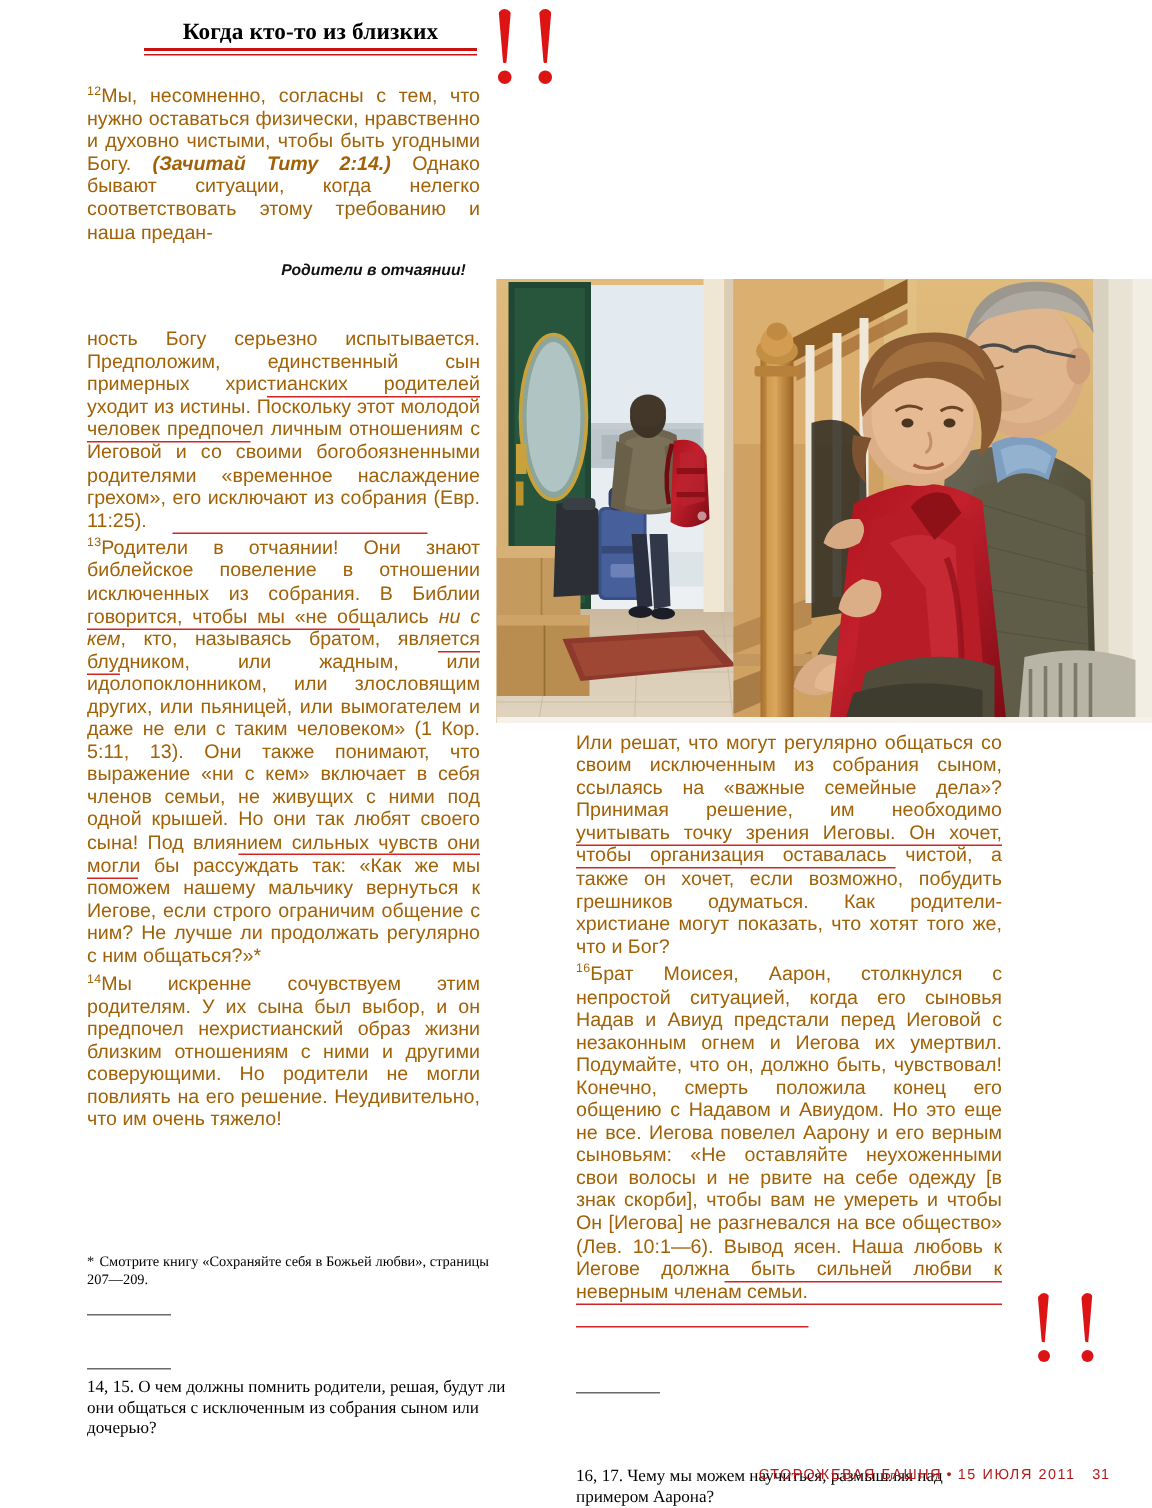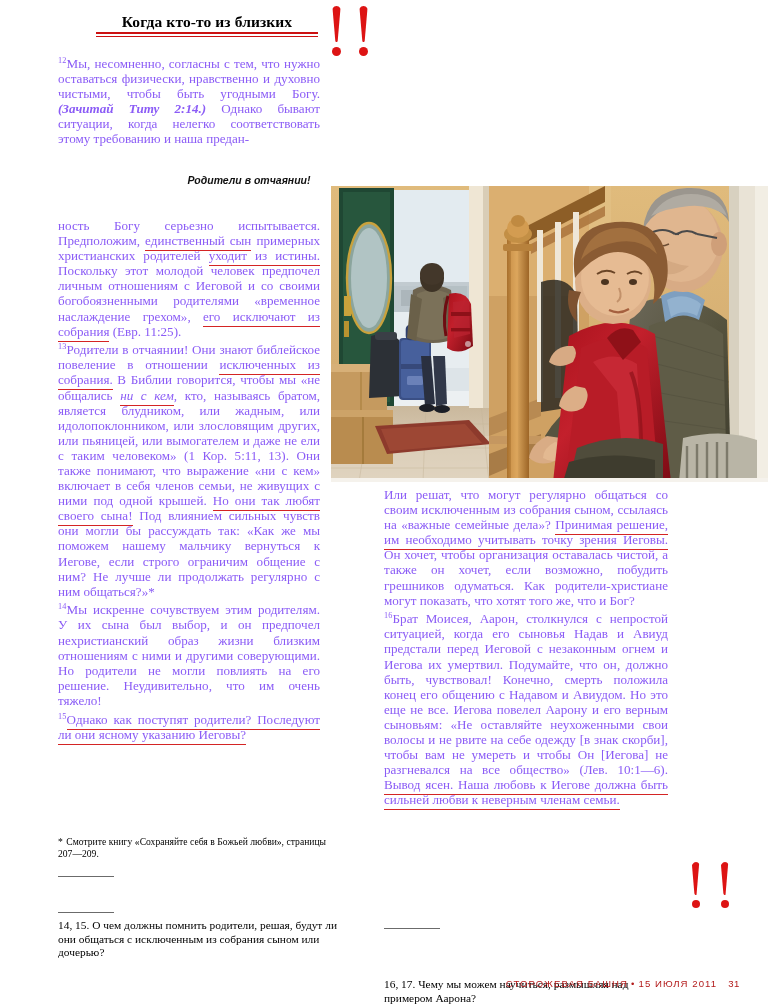--- a/index.html
+++ b/index.html
@@ -82,25 +82,25 @@
     margin-left: -4.5px;
     border-radius: 50%;
     background: #dd1414;
   }
   .excl.small .bar { height: 33px; width: 10px; margin-left:-5px; }
   .excl.small .dot { top: 38px; width: 8px; height: 8px; margin-left:-4px;}
 
   
   .col {
     position: absolute;
-    font-family: Liberation Serif, serif;
+    font-family: Liberation Sans, sans-serif;
     font-size: 13.1px;
     line-height: 15.1px;
     text-align: justify;
-    color: #8b5cf6;
+    color: #a16207;
   }
   .col p { margin: 0; }
   .col p + p { margin-top: 0.5px; }
 
   .intro-col {
     left: 58px;
     top: 53px;
     width: 262px;
   }
   .left-col {
@@ -122,21 +122,21 @@
 
   .bold-italic {
     font-weight: bold;
     font-style: italic;
   }
   .ital { font-style: italic; }
 
   
   .ul {
     border-bottom: 1.4px solid #d42424;
-    padding-bottom: 2px;
+    padding-bottom: 16px;
     box-decoration-break: clone;
     -webkit-box-decoration-break: clone;
   }
 
   
   .caption {
     position: absolute;
     left: 174px;
     top: 174px;
     width: 150px;
@@ -486,21 +486,20 @@
     </svg>
   </div>
 
   <div class="col left-col">
     <p><span>ность Богу серьезно испытывается. Предположим, </span><span class="ul">единственный сын</span><span> примерных христианских родителей </span><span class="ul">уходит из истины.</span><span> Поскольку этот молодой человек предпочел личным отношениям с Иеговой и со своими богобоязненными родителями «временное наслаждение грехом», </span><span class="ul">его исключают из собрания</span><span> (Евр. 11:25).</span></p>
 
     <p><span class="parnum">13</span><span>Родители в отчаянии! Они знают библейское повеление в отношении </span><span class="ul">исключенных из собрания.</span><span> В Библии говорится, чтобы мы «не общались </span><span class="ul ital">ни с кем</span><span>, кто, называясь братом, является блудником, или жадным, или идолопоклонником, или злословящим других, или пьяницей, или вымогателем и даже не ели с таким человеком» (1 Кор. 5:11, 13). Они также понимают, что выражение «ни с кем» включает в себя членов семьи, не живущих с ними под одной крышей. </span><span class="ul">Но они так любят своего сына!</span><span> Под влиянием сильных чувств они могли бы рассуждать так: «Как же мы поможем нашему мальчику вернуться к Иегове, если строго ограничим общение с ним? Не лучше ли продолжать регулярно с ним общаться?»*</span></p>
 
     <p><span class="parnum">14</span><span>Мы искренне сочувствуем этим родителям. У их сына был выбор, и он предпочел нехристианский образ жизни близким отношениям с ними и другими соверующими. Но родители не могли повлиять на его решение. Неудивительно, что им очень тяжело!</span></p>
 
-    <p><span class="parnum">15</span><span class="ul">Однако как поступят родители? Последуют ли они ясному указанию Иеговы?</span></p>
   </div>
 
   <div class="col right-col">
     <p><span>Или решат, что могут регулярно общаться со своим исключенным из собрания сыном, ссылаясь на «важные семейные дела»? </span><span class="ul">Принимая решение, им необходимо учитывать точку зрения Иеговы.</span><span> Он хочет, чтобы организация оставалась чистой, а также он хочет, если возможно, побудить грешников одуматься. Как родители-христиане могут показать, что хотят того же, что и Бог?</span></p>
 
     <p><span class="parnum">16</span><span>Брат Моисея, Аарон, столкнулся с непростой ситуацией, когда его сыновья Надав и Авиуд предстали перед Иеговой с незаконным огнем и Иегова их умертвил. Подумайте, что он, должно быть, чувствовал! Конечно, смерть положила конец его общению с Надавом и Авиудом. Но это еще не все. Иегова повелел Аарону и его верным сыновьям: «Не оставляйте неухоженными свои волосы и не рвите на себе одежду [в знак скорби], чтобы вам не умереть и чтобы Он [Иегова] не разгневался на все общество» (Лев. 10:1—6). </span><span class="ul">Вывод ясен. Наша любовь к Иегове должна быть сильней любви к неверным членам семьи.</span></p>
   </div>
 
   <div class="footnote-rule"></div>
   <div class="footnote"><span class="star">*</span> <span>Смотрите книгу «Сохраняйте себя в Божьей любви», страницы 207—209.</span></div>

